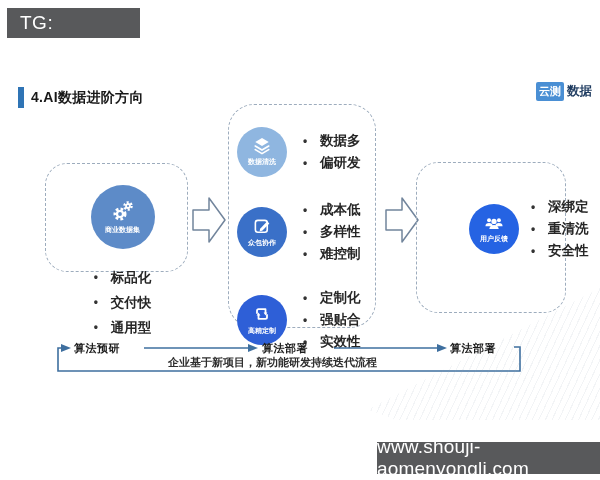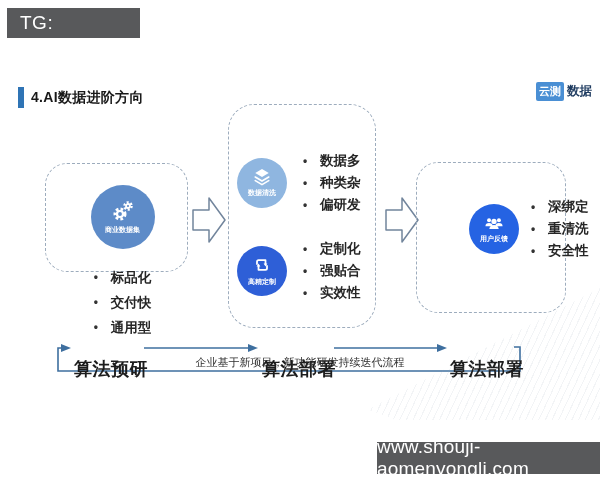--- a/index.html
+++ b/index.html
@@ -16,21 +16,21 @@
   }
   
   .title-row { position:absolute; left:18px; top:87px; display:flex; align-items:center; gap:7px; }
   .title-bar { width:6px; height:21px; background:#2f74b5; }
   .title-text { font-size:14px; font-weight:bold; color:#191919; letter-spacing:.3px; }
   
   .logo { position:absolute; left:536px; top:82px; display:flex; align-items:center; gap:3px;justify-content:space-between; }
   .logo-box { background:#4a8fd4; color:#fff; font-size:11px; font-weight:bold; padding:2px 3px; border-radius:2px; }
   .logo-rest { color:#1d3a5f; font-size:12.5px; font-weight:bold; }
   
-  .card { position:absolute; border:1.5px dashed #9dacbd; background:transparent;justify-content:center; }
+  .card { position:absolute; border:1.5px dashed #9dacbd; background:transparent; }
   .card-left  { left:45px;  top:163px; width:143px; height:109px; border-radius:22px; }
   .card-mid   { left:228px; top:104px; width:148px; height:224px; border-radius:26px;
                 display:flex; flex-direction:column; gap:22px; padding:22px 0 0 8px; }
   .card-right { left:416px; top:162px; width:150px; height:151px; border-radius:22px;padding-left:44px; }
   .group { display:flex; align-items:center; }
   .card-left  .group { margin:21px 0 0 12px; gap:16px;flex-direction:column; }
   .card-mid   .group { gap:16px; }
   .card-right .group { margin:33px 0 0 8px; gap:12px; }
   
   .bubble {
@@ -46,26 +46,26 @@
   .card-left  .bullets li { line-height:25px; }
   .card-mid   .bullets li { line-height:22px; }
   .card-right .bullets li { line-height:22px; }
   .bullets li { display:flex; align-items:center; white-space:nowrap; }
   .bullets li::before { content:"•"; font-size:12px; width:17px; color:#333; }
   
   .flow-arrow { position:absolute; }
   .flow-arrow-1 { left:192px; top:196px; }
   .flow-arrow-2 { left:385px; top:196px; }
   
-  .tl-label { position:absolute; top:357px; font-size:18px; font-weight:bold; color:#1c1c1c; letter-spacing:.5px; }
+  .tl-label { position:absolute; top:341px; font-size:11px; font-weight:bold; color:#1c1c1c; letter-spacing:.5px; }
   .tl-1 { left:74px; } .tl-2 { left:262px; } .tl-3 { left:450px; }
   .tl-svg { position:absolute; left:0; top:0; }
   .tl-caption {
-    position:absolute; left:168px; top:355px; width:264px; text-align:center;
-    font-size:11px; font-weight:normal; color:#2e2e2e;
+    position:absolute; left:168px; top:355px; width:264px; text-align:left;
+    font-size:11px; font-weight:bold; color:#2e2e2e;
   }
   
   .watermark {
     position:absolute; left:358px; top:442px; width:242px; height:32px;
     background:#58595b; color:#fff; font-size:19px; display:flex;
     align-items:center; justify-content:center; letter-spacing:.2px;margin-left:19px;
   }
   
   .texture {
     position:absolute; left:368px; top:288px; width:232px; height:132px;
@@ -126,25 +126,40 @@
           <svg width="20" height="18" viewBox="0 0 22 20">
             <path d="M11 1 L18.5 5.5 L11 10 L3.5 5.5 Z" fill="#fff"></path>
             <path d="M3.5 10 L11 14.5 L18.5 10" fill="none" stroke="#fff" stroke-width="1.8" stroke-linecap="round"></path>
             <path d="M3.5 14 L11 18.5 L18.5 14" fill="none" stroke="#fff" stroke-width="1.8" stroke-linecap="round"></path>
           </svg>
         </span>
         <span class="bubble-label">数据清洗</span>
       </div>
       <ul class="bullets">
         <li>数据多</li>
-        <li>种类杂</li>
         <li>偏研发</li>
       </ul>
     </div>
 
+    <div class="group">
+      <div class="bubble bubble-sm" style="background-color: rgb(58, 112, 200);">
+        <span class="icn">
+          <svg width="19" height="19" viewBox="0 0 20 20">
+            <rect x="2.5" y="3.5" width="12.5" height="12.5" rx="2.6" fill="none" stroke="#fff" stroke-width="1.7"></rect>
+            <path d="M7.5 12.4 L15 4.6 L17.2 6.8 L9.7 14.4 L7 15 Z" fill="#fff"></path>
+          </svg>
+        </span>
+        <span class="bubble-label">众包协作</span>
+      </div>
+      <ul class="bullets">
+        <li>成本低</li>
+        <li>多样性</li>
+        <li>难控制</li>
+      </ul>
+    </div>
 
     <div class="group">
       <div class="bubble bubble-sm" style="background-color: rgb(46, 95, 215);">
         <span class="icn">
           <svg width="20" height="20" viewBox="0 0 20 20">
             <path d="M5 9 V6.8 a1.6 1.6 0 0 1 1.6 -1.6 H13.5 V9" fill="none" stroke="#fff" stroke-width="1.8" stroke-linecap="round" stroke-linejoin="round"></path>
             <polygon points="11.6,8.6 15.4,8.6 13.5,11.4" fill="#fff"></polygon>
             <path d="M15 11 v2.2 a1.6 1.6 0 0 1 -1.6 1.6 H6.5 V11" fill="none" stroke="#fff" stroke-width="1.8" stroke-linecap="round" stroke-linejoin="round"></path>
             <polygon points="4.6,11.4 8.4,11.4 6.5,8.6" fill="#fff"></polygon>
           </svg>

